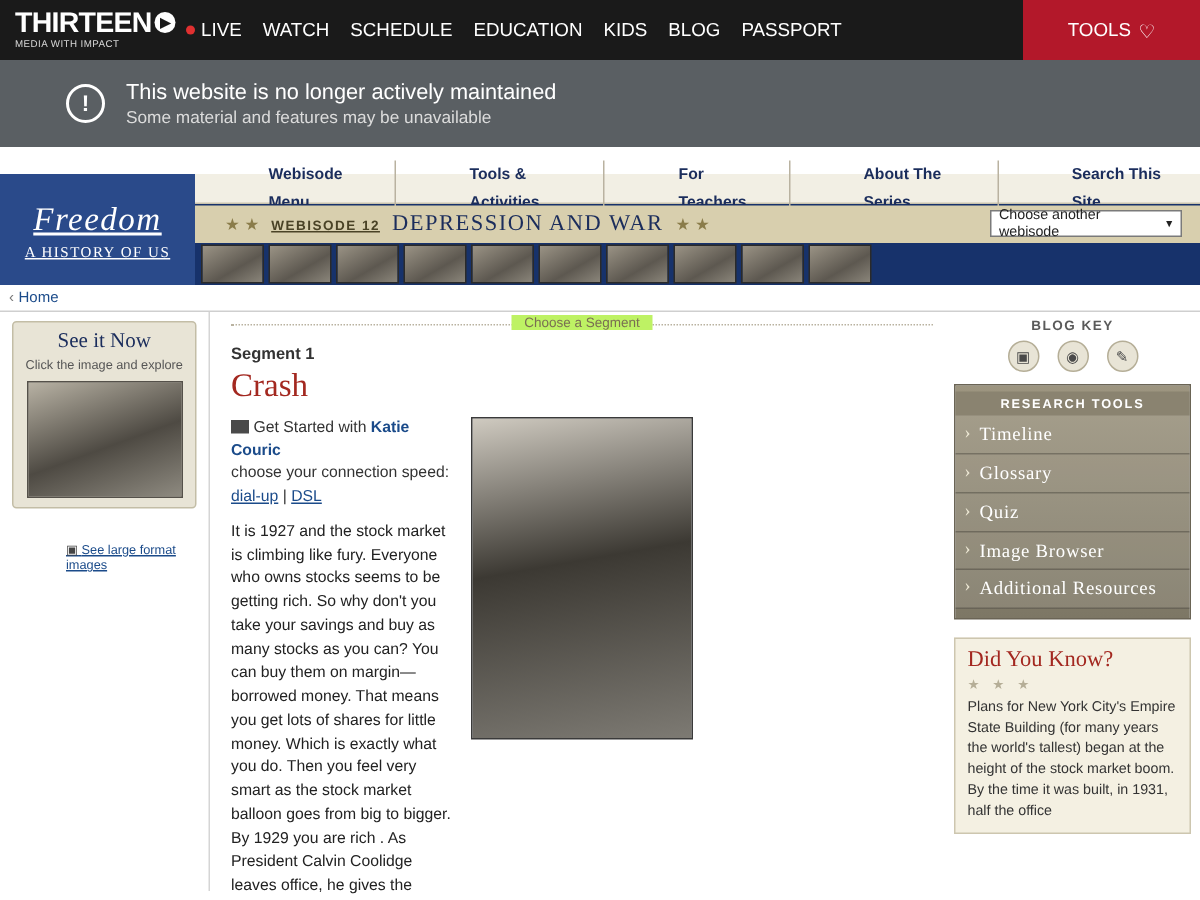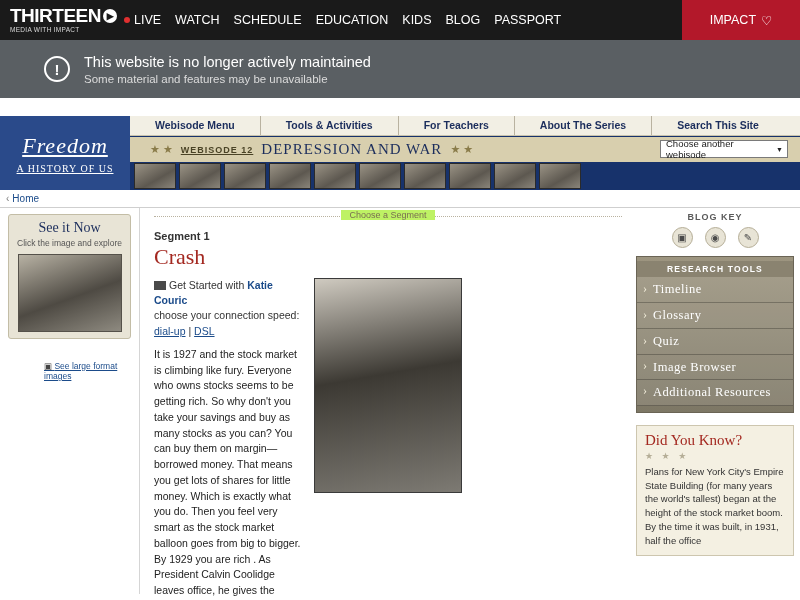--- a/index.html
+++ b/index.html
@@ -148,20 +148,21 @@
     align-items: center;
     font-size: 10.5px;
     color: #1b2d5c;
     font-weight: bold;
   }
   .menubar span {
     padding: 0 25px;
     border-right: 1px solid #b9b2a0;
     cursor: pointer;
     line-height: 19px;
+    margin-left: 24px;
   }
   .menubar span:last-child { border-right: none; }
   .webisode-bar {
     position: absolute;
     left: 130px; top: 21px;
     right: 0;
     height: 25px;
     background: #d8cfae;
     display: flex;
     align-items: center;
@@ -415,21 +416,21 @@
   <div class="nav-items">
     <div class="nav-item live"><span class="live-dot"></span><span>LIVE</span></div>
     <div class="nav-item">WATCH</div>
     <div class="nav-item">SCHEDULE</div>
     <div class="nav-item">EDUCATION</div>
     <div class="nav-item">KIDS</div>
     <div class="nav-item">BLOG</div>
     <div class="nav-item">PASSPORT</div>
   </div>
   <div class="donate">
-    <span>IMPACT</span>
+    <span>TOOLS</span>
     <span>♡</span>
   </div>
 </div>
 
 <div class="notice">
   <div class="notice-icon">!</div>
   <div>
     <div class="notice-title">This website is no longer actively maintained</div>
     <div class="notice-sub">Some material and features may be unavailable</div>
   </div>

